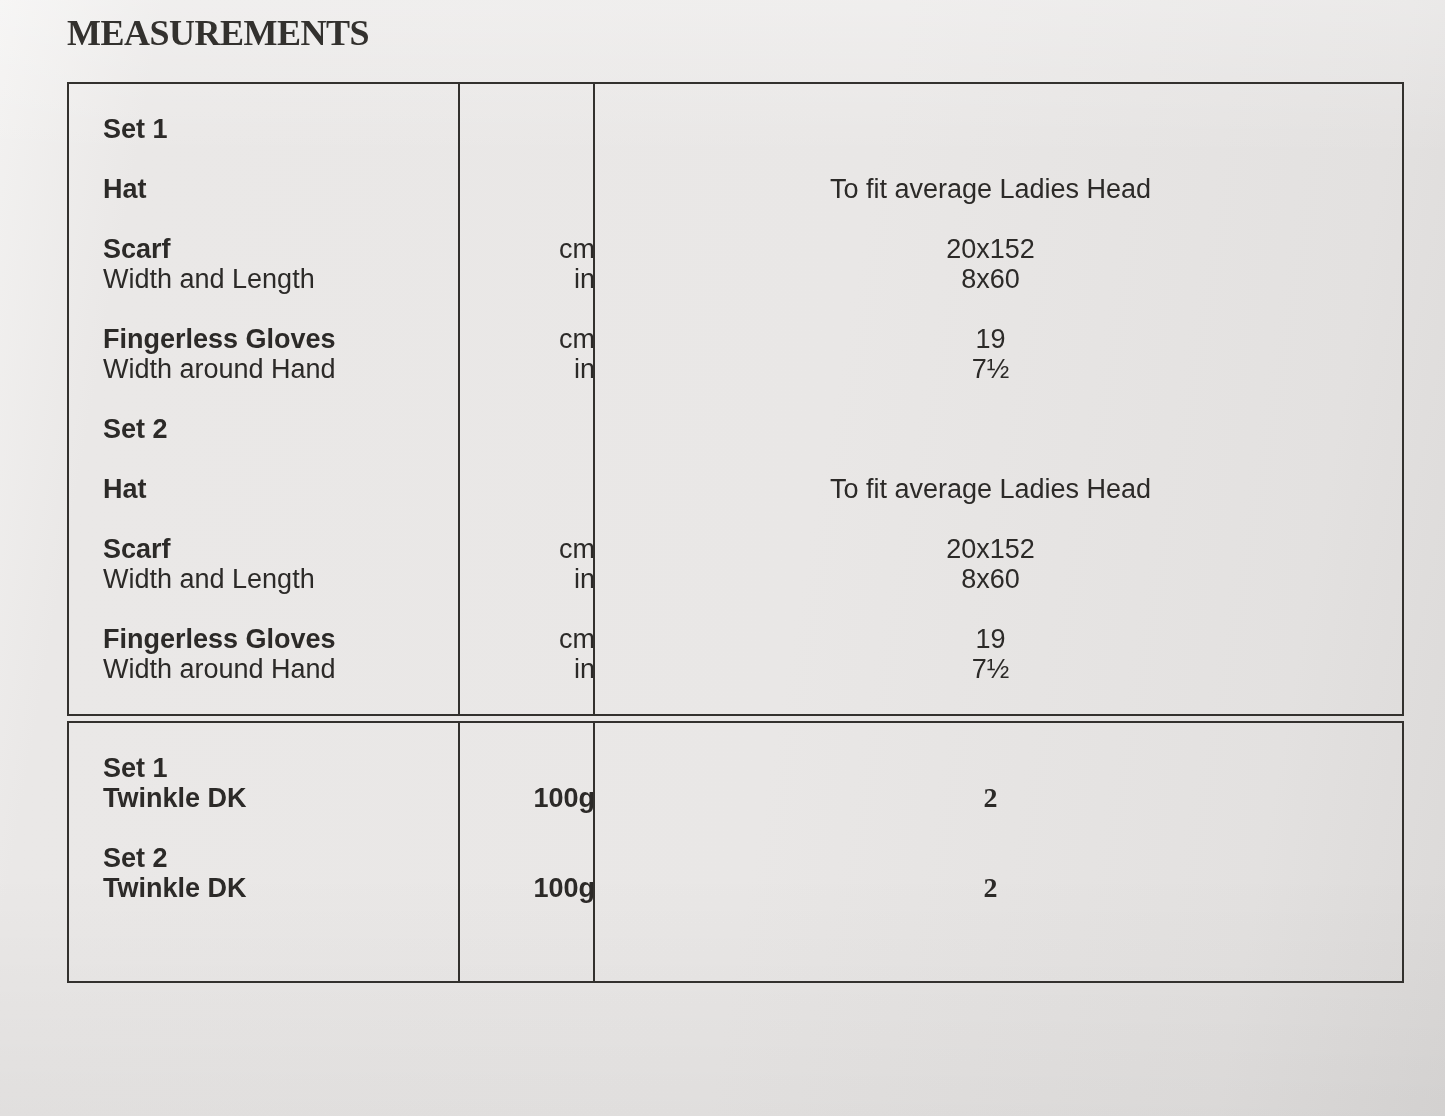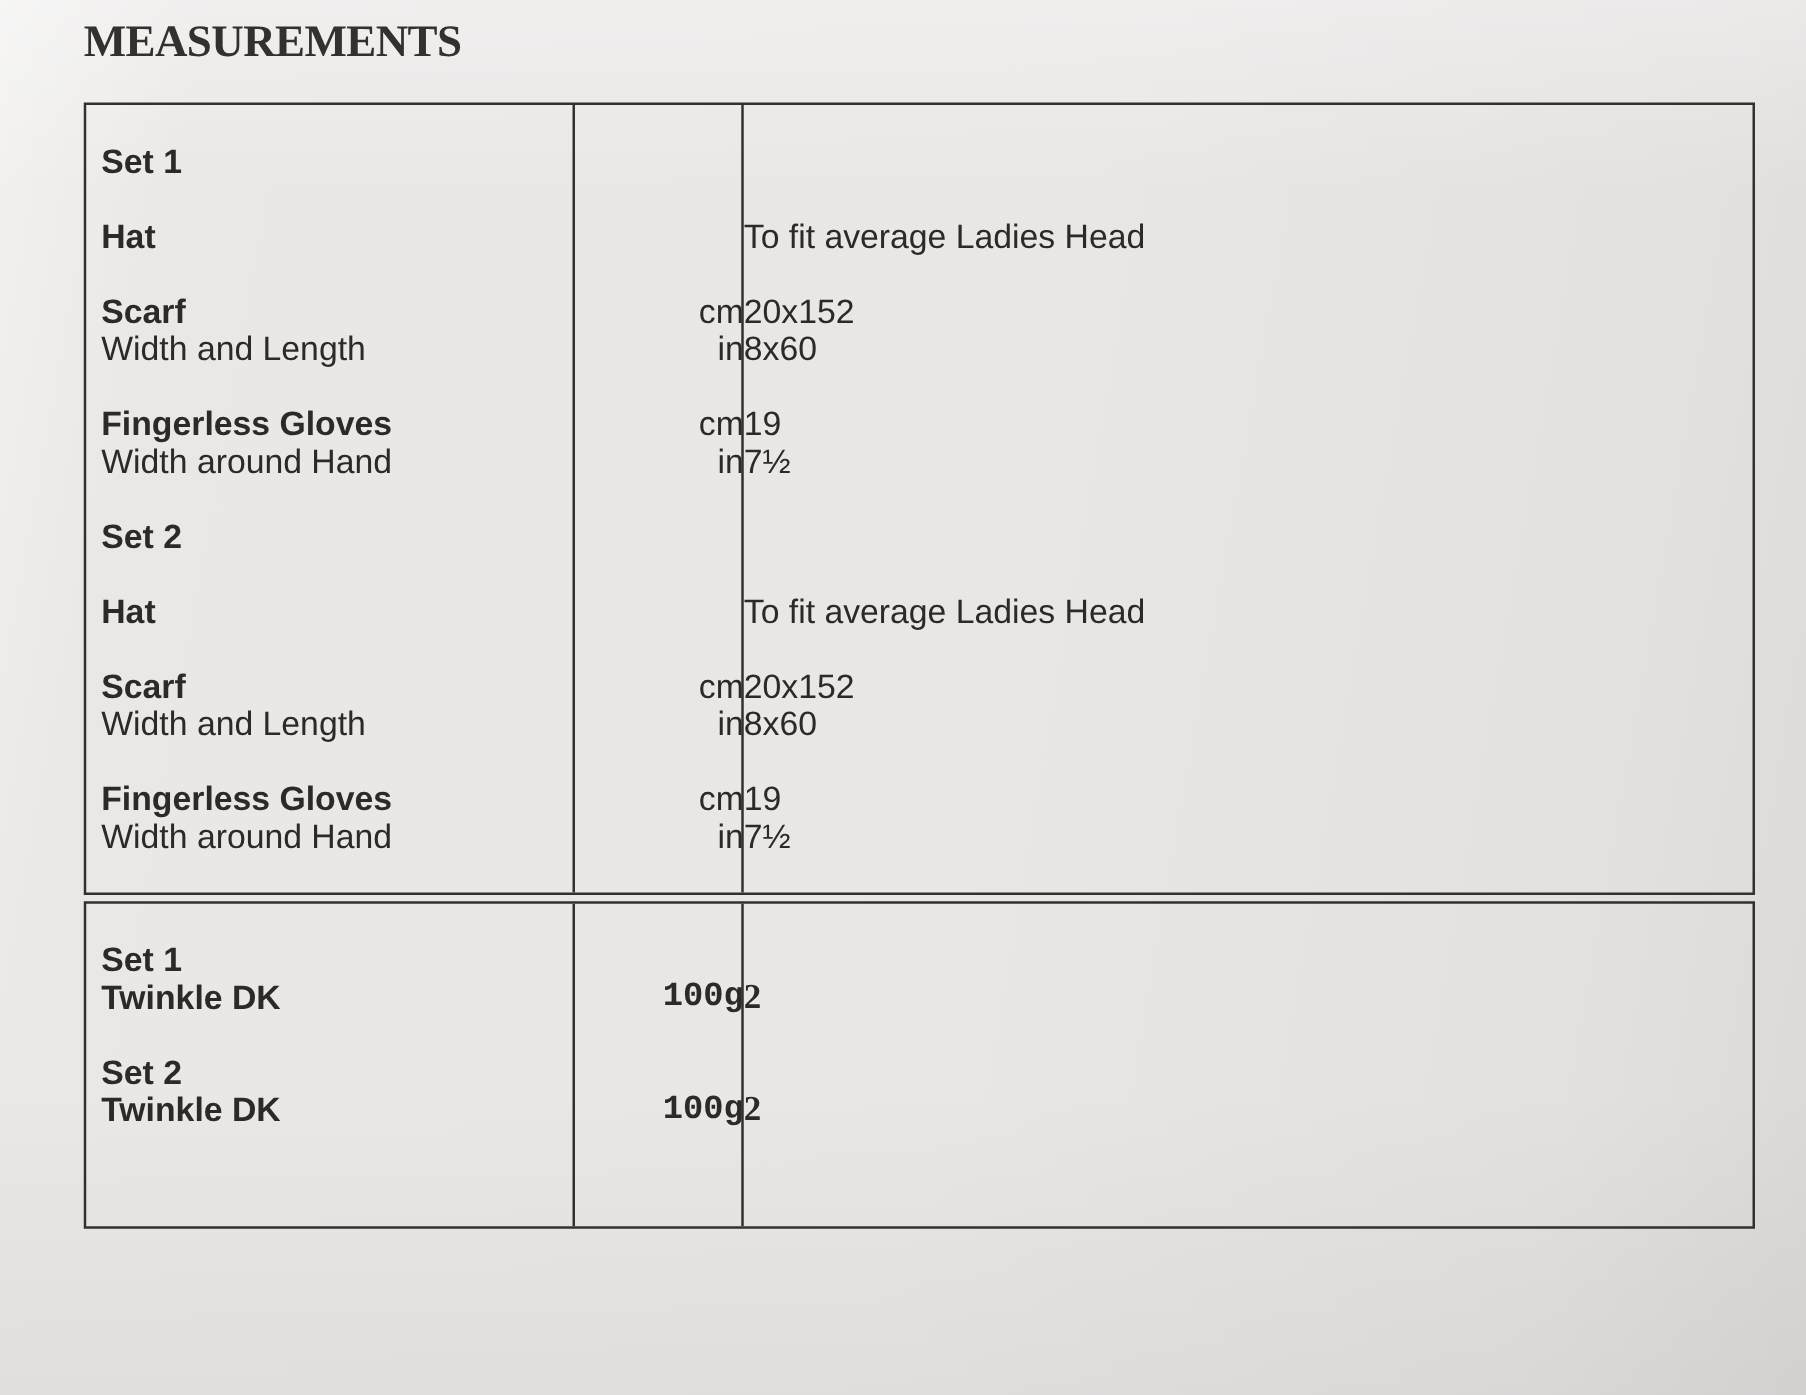--- a/index.html
+++ b/index.html
@@ -53,49 +53,49 @@
   }
   .v1 { left: 389px; }
   .v2 { left: 524px; }
 
   .row { display: flex; }
   .grp { margin-bottom: 30px; }
   .grp-last { margin-bottom: 0; }
 
   .c1 {
     width: 391px;
-    padding-left: 12px;
+    padding-left: 34px;
     box-sizing: border-box;
   }
   .c2 {
     width: 135px;
     text-align: right;
   }
   .c3 {
     flex: 1;
+    text-align: center;
     padding-right: 16px;
   }
   .line {
     height: 30px;
     line-height: 30px;
     font-size: 27px;
     white-space: nowrap;
   }
   .b { font-weight: 700; }
 
   .band-label {
     font-family: "Liberation Serif", "DejaVu Serif", serif;
     font-weight: 700;
     font-size: 29px;
     height: 30px;
     line-height: 30px;
   }
   .yarn-val {
     margin-top: 30px;
-    font-family: Liberation Mono, monospace;
   }
   .serif-num {
     font-family: "Liberation Serif", "DejaVu Serif", serif;
     font-weight: 700;
     font-size: 28px;
   }
 </style>
 </head>
 <body>
 

